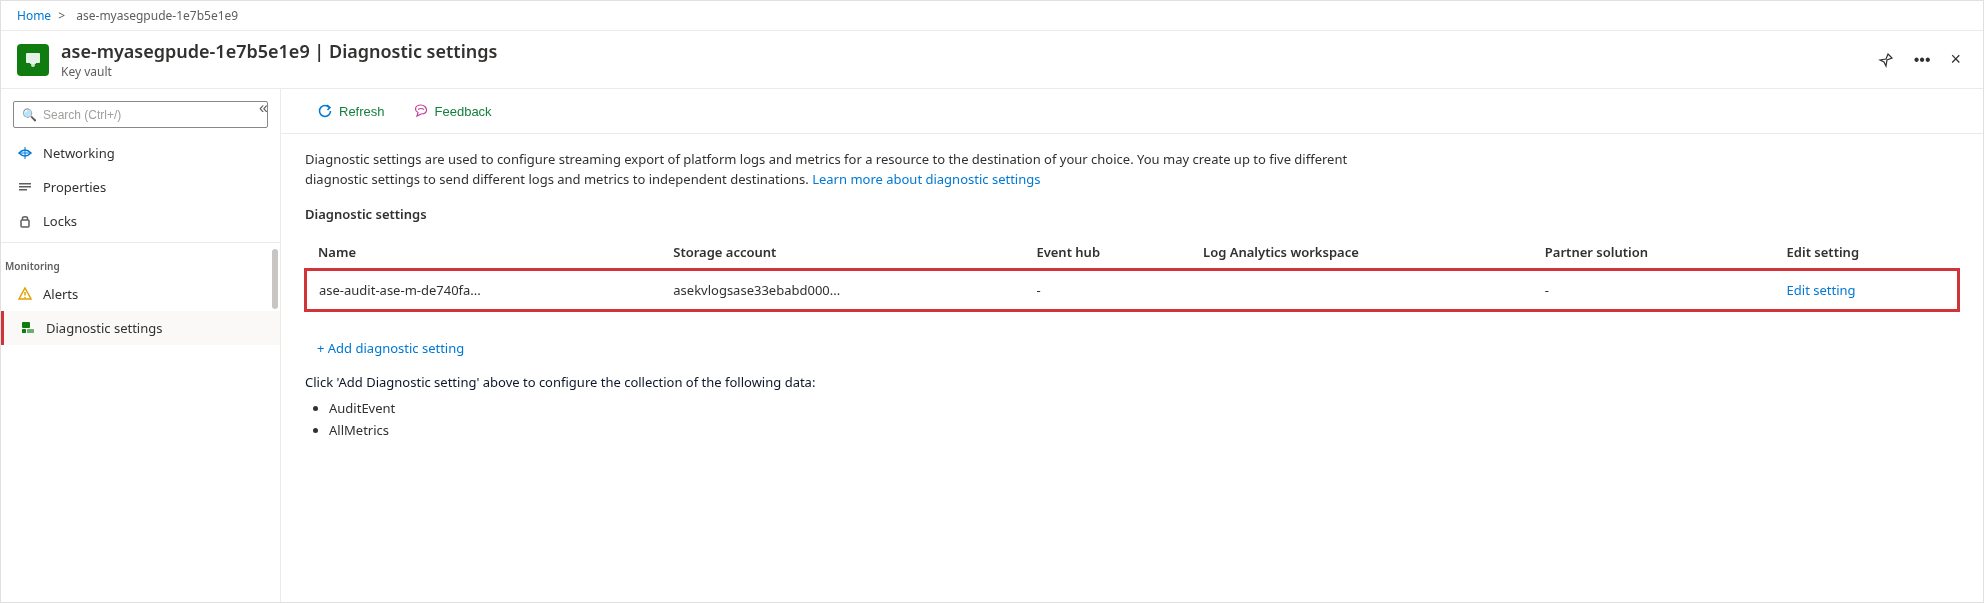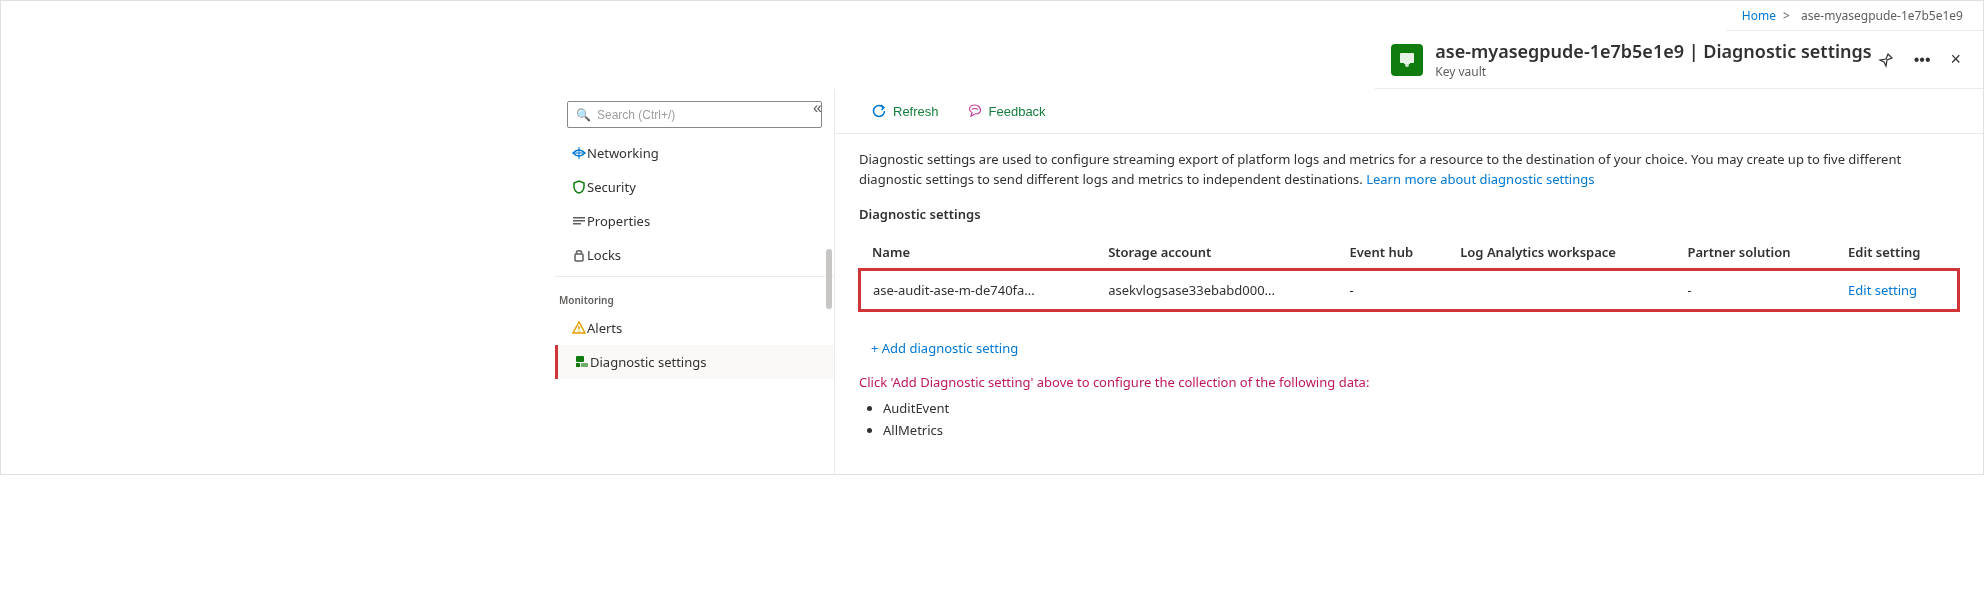--- a/index.html
+++ b/index.html
@@ -1,18 +1,18 @@
 <!DOCTYPE html>
 <html><head>
   <meta charset="utf-8">
   <style>
     * { box-sizing: border-box; margin: 0; padding: 0; }
     body { font-family: 'Segoe UI', system-ui, sans-serif; font-size: 13px; color: #323130; background: #fff; height: 603px; overflow: hidden; }
 
-    .app-container { display: flex; flex-direction: column; height: 475px; border: 1px solid #e0e0e0; align-items: flex-end; }
+    .app-container { display: flex; flex-direction: column; height: 603px; border: 1px solid #e0e0e0; }
 
     
     .top-bar { display: flex; align-items: center; padding: 8px 16px; border-bottom: 1px solid #edebe9; background: #fff; min-height: 56px; }
     .top-bar-icon { width: 32px; height: 32px; background: #107c10; border-radius: 4px; display: flex; align-items: center; justify-content: center; margin-right: 12px; flex-shrink: 0; }
     .top-bar-icon svg { width: 20px; height: 20px; }
     .top-bar-title { display: flex; flex-direction: column; flex: 1; }
     .top-bar-title h1 { font-size: 18px; font-weight: 600; color: #323130; }
     .top-bar-title .subtitle { font-size: 12px; color: #605e5c; }
     .top-bar-actions { display: flex; align-items: center; gap: 8px; }
     .icon-btn { background: none; border: none; cursor: pointer; padding: 4px 6px; border-radius: 2px; color: #323130; font-size: 16px; display: flex; align-items: center; }
@@ -27,21 +27,21 @@
     .main-layout { display: flex; flex: 1; overflow: hidden; }
 
     
     .sidebar { width: 280px; flex-shrink: 0; border-right: 1px solid #edebe9; background: #fff; overflow-y: auto; padding: 8px 0; position: relative; }
     .sidebar-collapse { position: absolute; top: 8px; right: 8px; background: none; border: none; cursor: pointer; font-size: 16px; color: #605e5c; padding: 2px 4px; }
     .search-box { display: flex; align-items: center; margin: 4px 12px 8px; border: 1px solid #8a8886; border-radius: 2px; padding: 4px 8px; gap: 6px; }
     .search-box input { border: none; outline: none; font-size: 12px; color: #323130; background: transparent; flex: 1; }
     .search-box input::placeholder { color: #a19f9d; }
     .search-icon { color: #605e5c; font-size: 12px; }
 
-    .sidebar-item { display: flex; align-items: center; padding: 8px 16px; cursor: pointer; gap: 0; font-size: 13px; color: #323130; }
+    .sidebar-item { display: flex; align-items: center; padding: 8px 16px; cursor: pointer; gap: 10px; font-size: 13px; color: #323130; }
     .sidebar-item.active { background: #edebe9; border-left: 2px solid #0078d4; }
     .sidebar-icon { width: 16px; height: 16px; display: flex; align-items: center; justify-content: center; flex-shrink: 0; }
 
     .sidebar-section-header { font-size: 10px; font-weight: 600; color: #605e5c; padding: 12px 4px 4px; text-transform: none; }
     .sidebar-divider { border: none; border-top: 1px solid #edebe9; margin: 4px 0; }
 
     
     .content { flex: 1; overflow-y: auto; padding: 0; }
 
     
@@ -63,21 +63,21 @@
     .diag-table td { padding: 10px 12px; font-size: 13px; color: #323130; }
     .diag-table .data-row td { border: 2px solid #d13438; }
     .diag-table .data-row td:first-child { border-right: none; }
     .diag-table .data-row td:not(:first-child):not(:last-child) { border-left: none; border-right: none; }
     .diag-table .data-row td:last-child { border-left: none; }
 
     .table-wrapper { border: none; margin-bottom: 20px; }
 
     .add-setting-link { color: #0078d4; text-decoration: none; font-size: 13px; cursor: pointer; display: inline-flex; align-items: center; gap: 4px; margin: 8px 0 16px 12px; }
 
-    .collection-info { font-size: 13px; color: #be185d; margin-bottom: 8px; }
+    .collection-info { font-size: 13px; color: #0f172a; margin-bottom: 8px; }
     .collection-list { list-style: disc; padding-left: 24px; }
     .collection-list li { font-size: 13px; color: #323130; margin-bottom: 4px; }
 
     .edit-link { color: #0078d4; text-decoration: none; cursor: pointer; }
 
     
     .sidebar-scroll-indicator { position: absolute; right: 2px; top: 160px; width: 6px; height: 60px; background: #c8c6c4; border-radius: 3px; }
   </style>
 </head>
 <body>
@@ -133,28 +133,20 @@
         <span class="sidebar-icon">
           <svg width="16" height="16" viewBox="0 0 16 16" fill="none">
             <path d="M2 8 Q8 2 14 8 Q8 14 2 8Z" stroke="#0078d4" stroke-width="1.5" fill="none"></path>
             <line x1="8" y1="2" x2="8" y2="14" stroke="#0078d4" stroke-width="1"></line>
             <line x1="2" y1="8" x2="14" y2="8" stroke="#0078d4" stroke-width="1"></line>
           </svg>
         </span>
         <span>Networking</span>
       </div>
 
-      <div class="sidebar-item">
-        <span class="sidebar-icon">
-          <svg width="16" height="16" viewBox="0 0 16 16" fill="none">
-            <path d="M8 2L13 4V8C13 11 10.5 13.5 8 14C5.5 13.5 3 11 3 8V4L8 2Z" stroke="#107c10" stroke-width="1.5" fill="none"></path>
-          </svg>
-        </span>
-        <span>Security</span>
-      </div>
 
       <div class="sidebar-item">
         <span class="sidebar-icon">
           <svg width="16" height="16" viewBox="0 0 16 16" fill="none">
             <rect x="2" y="4" width="12" height="1.5" fill="#605e5c"></rect>
             <rect x="2" y="7" width="12" height="1.5" fill="#605e5c"></rect>
             <rect x="2" y="10" width="8" height="1.5" fill="#605e5c"></rect>
           </svg>
         </span>
         <span>Properties</span>

